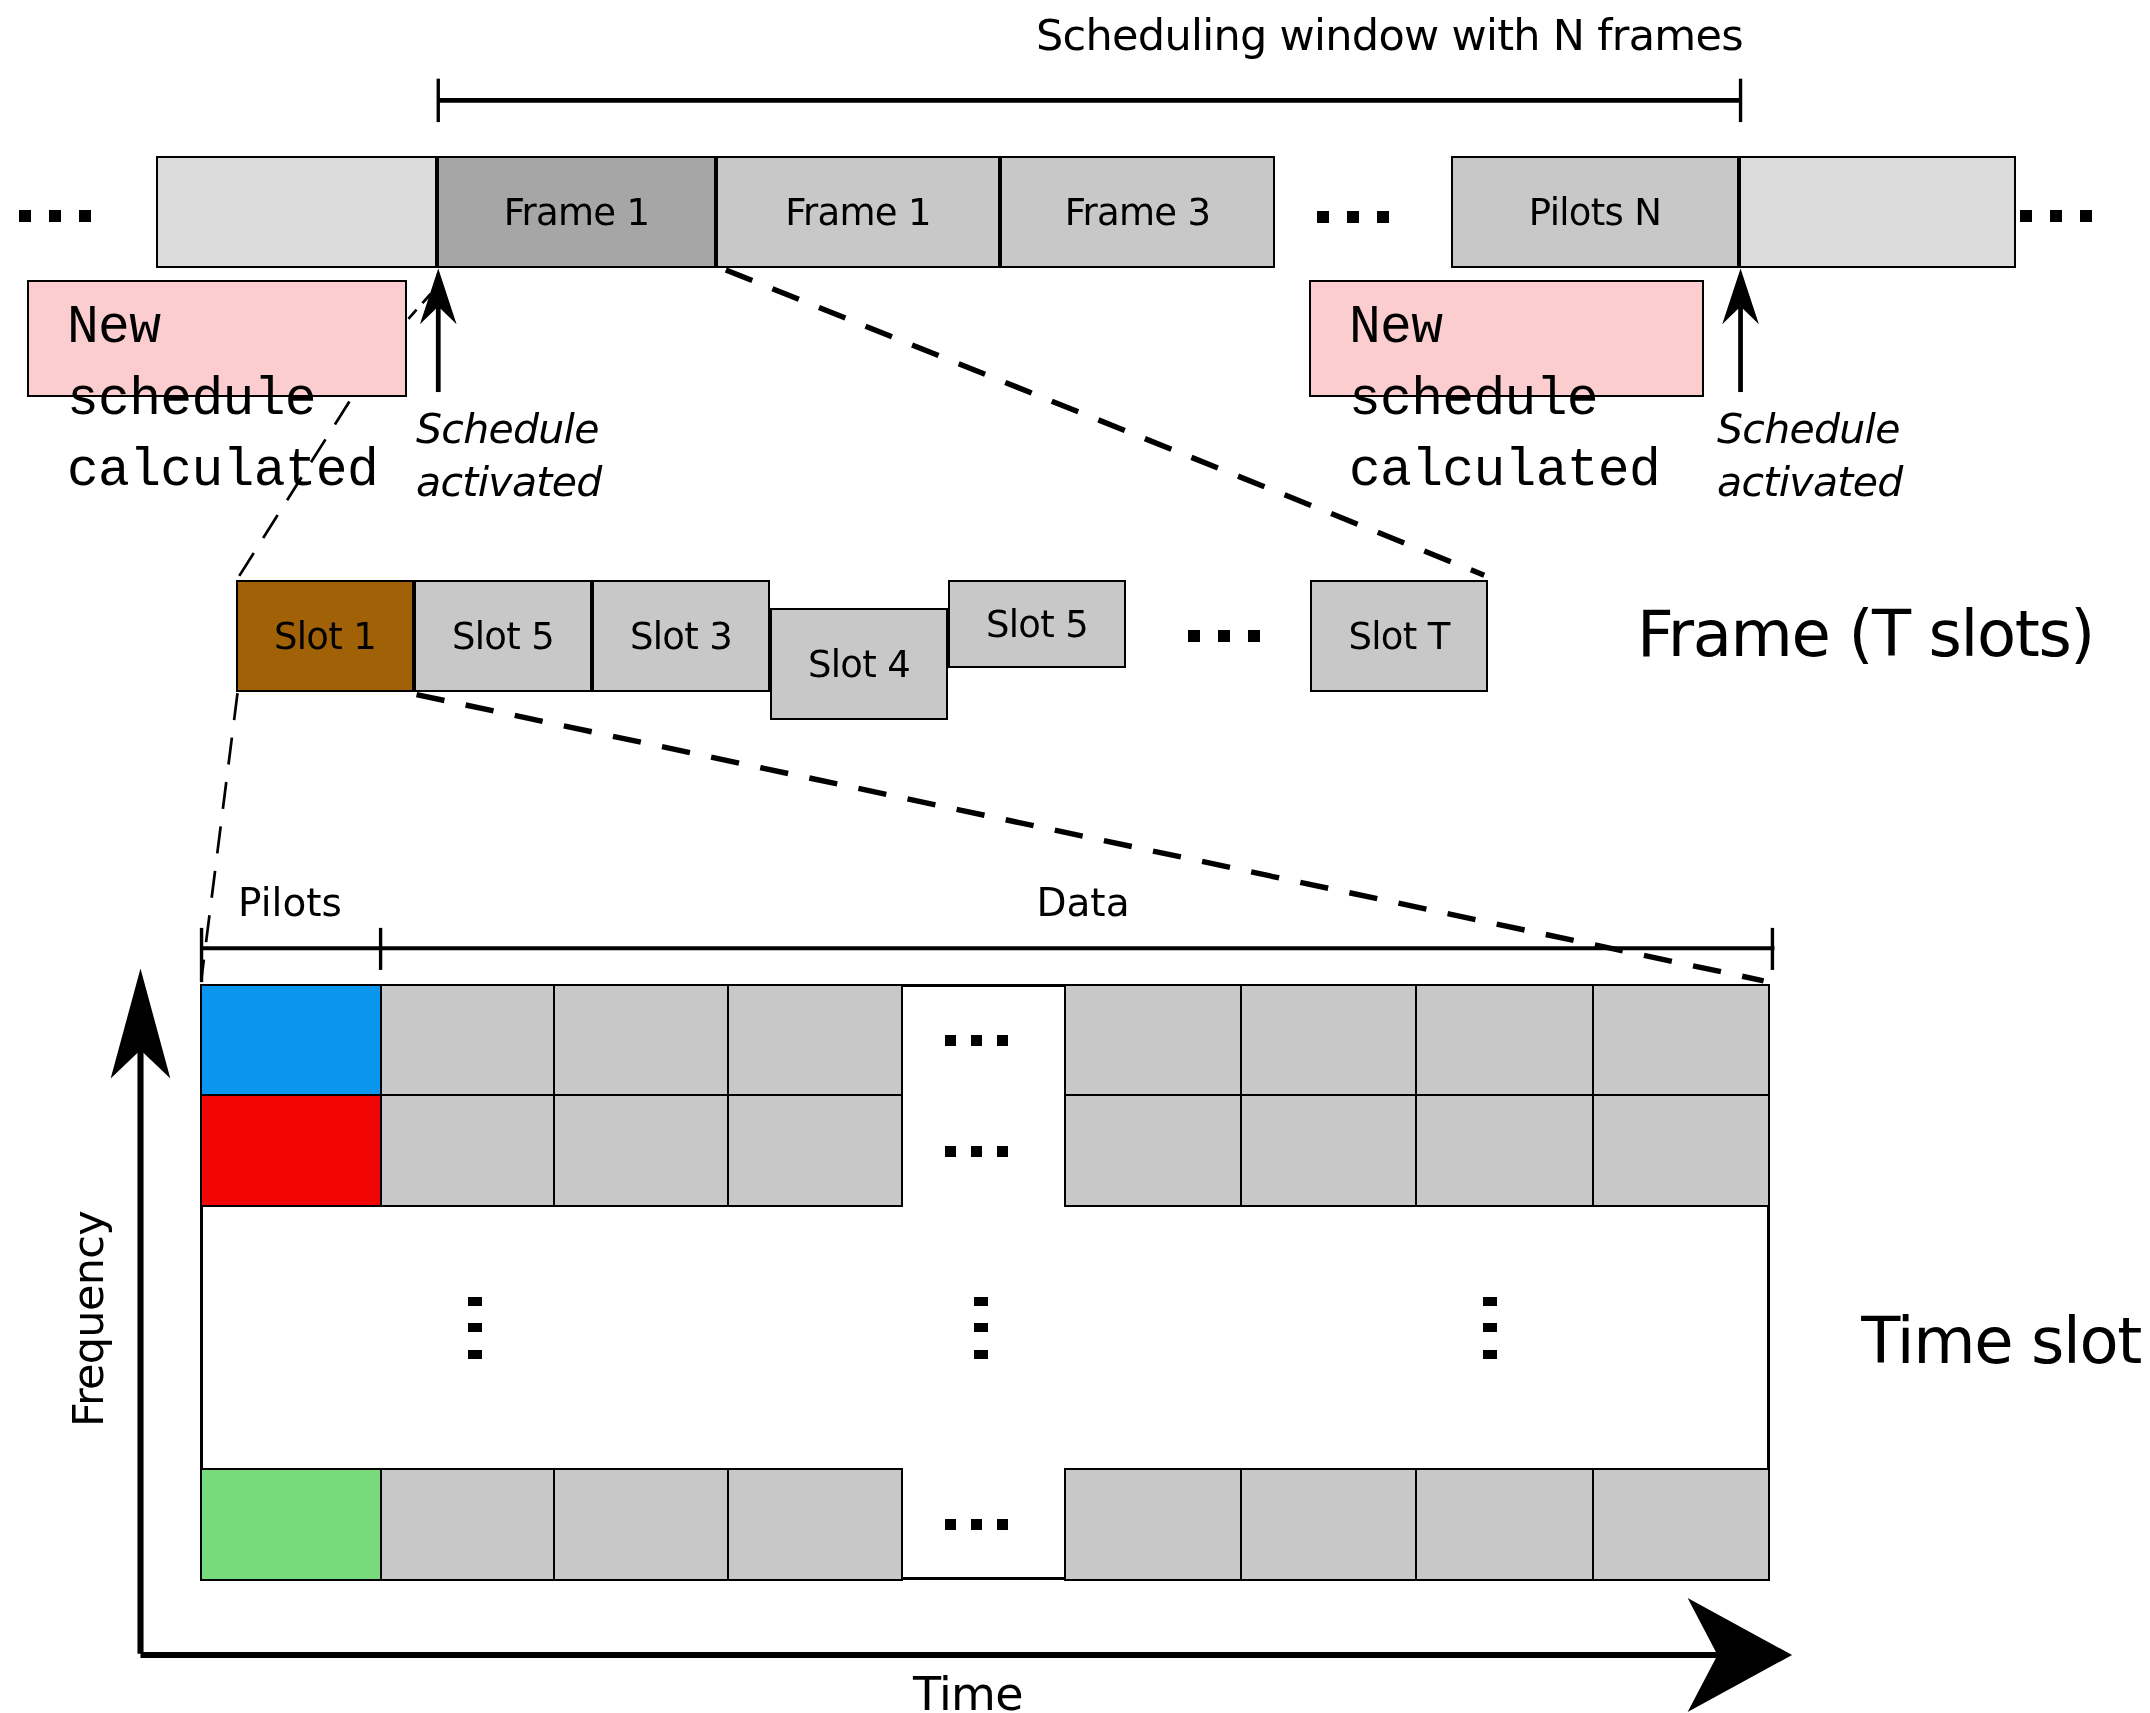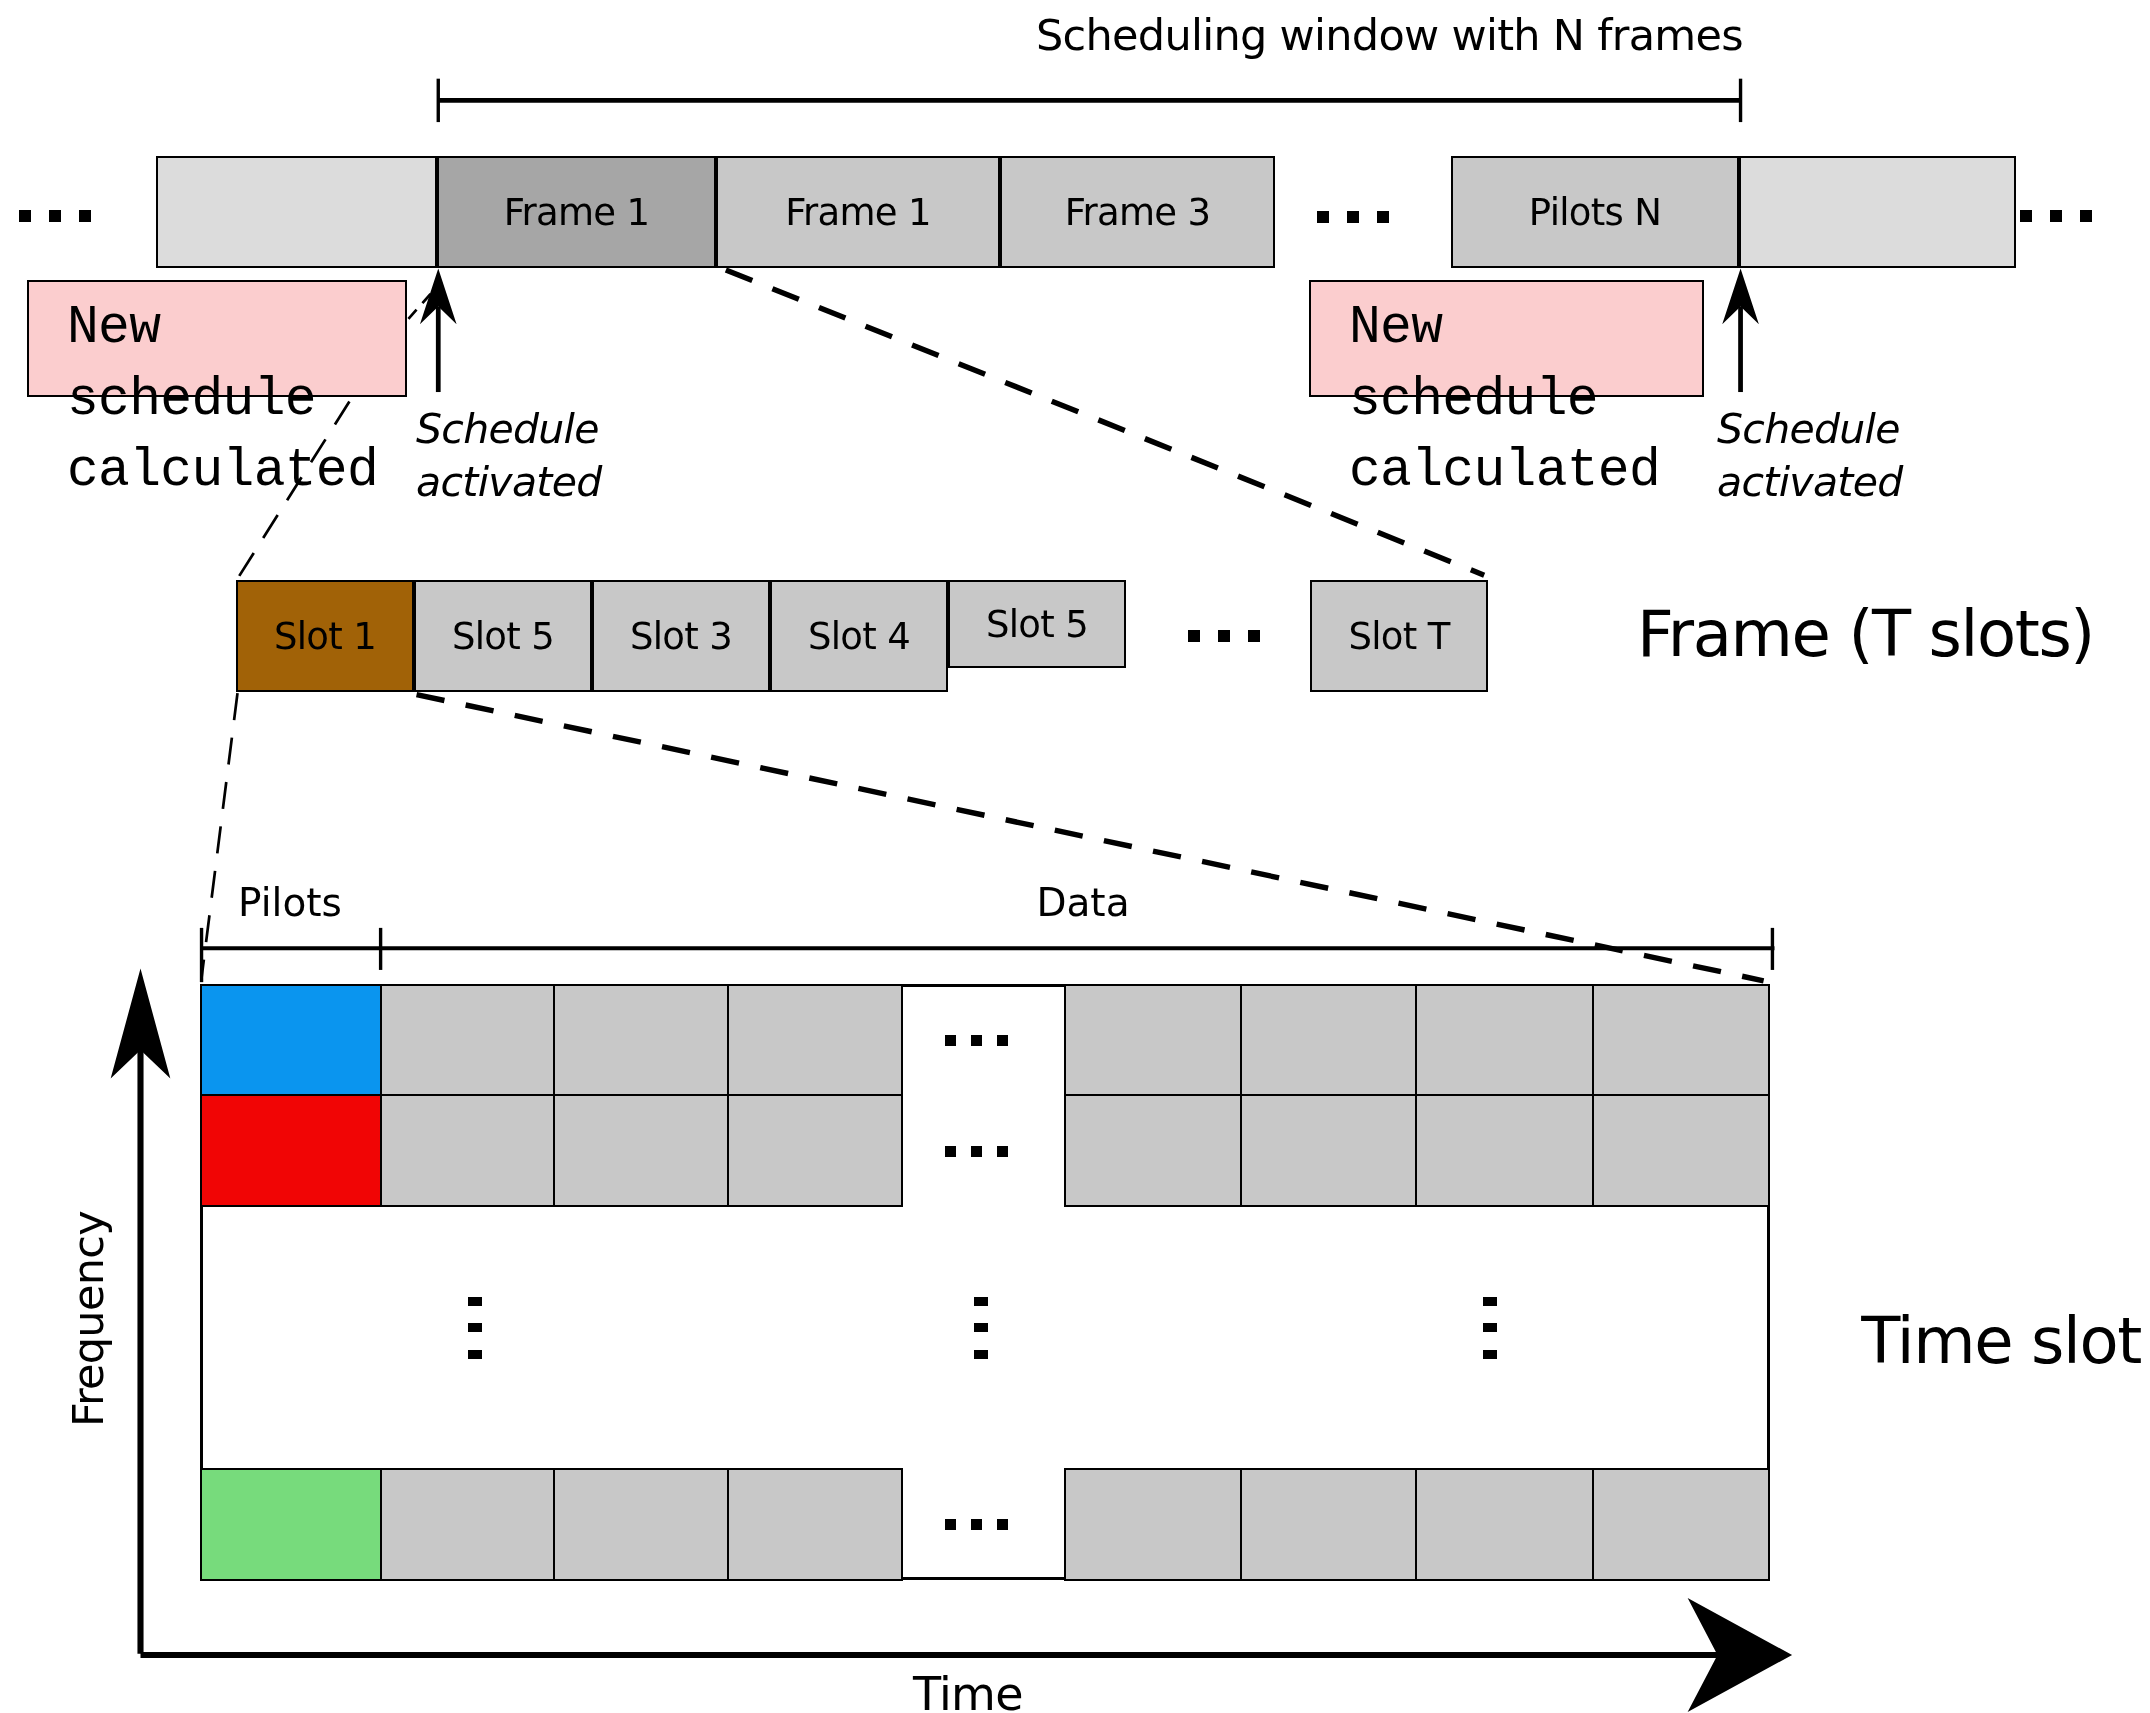--- a/index.html
+++ b/index.html
@@ -78,21 +78,21 @@
 
   <div class="box frame-box" style="left: 236px; top: 580px; width: 178px; height: 112px; background: #a16207;">
     <span>Slot 1</span>
   </div>
   <div class="box frame-box" style="left:414px;top:580px;width:178px;height:112px;">
     <span>Slot 5</span>
   </div>
   <div class="box frame-box" style="left:592px;top:580px;width:178px;height:112px;">
     <span>Slot 3</span>
   </div>
-  <div class="box frame-box" style="left:770px;top:580px;width:178px;height:112px;">
+  <div class="box frame-box" style="left:770px;top:608px;width:178px;height:112px;">
     <span>Slot 4</span>
   </div>
   <div class="box frame-box" style="left:948px;top:580px;width:178px;height:88px;">
     <span>Slot 5</span>
   </div>
   <div class="dots" style="left:1188px;top:630px;" aria-label="...">
       <i></i>
       <i></i>
       <i></i>
     </div>

